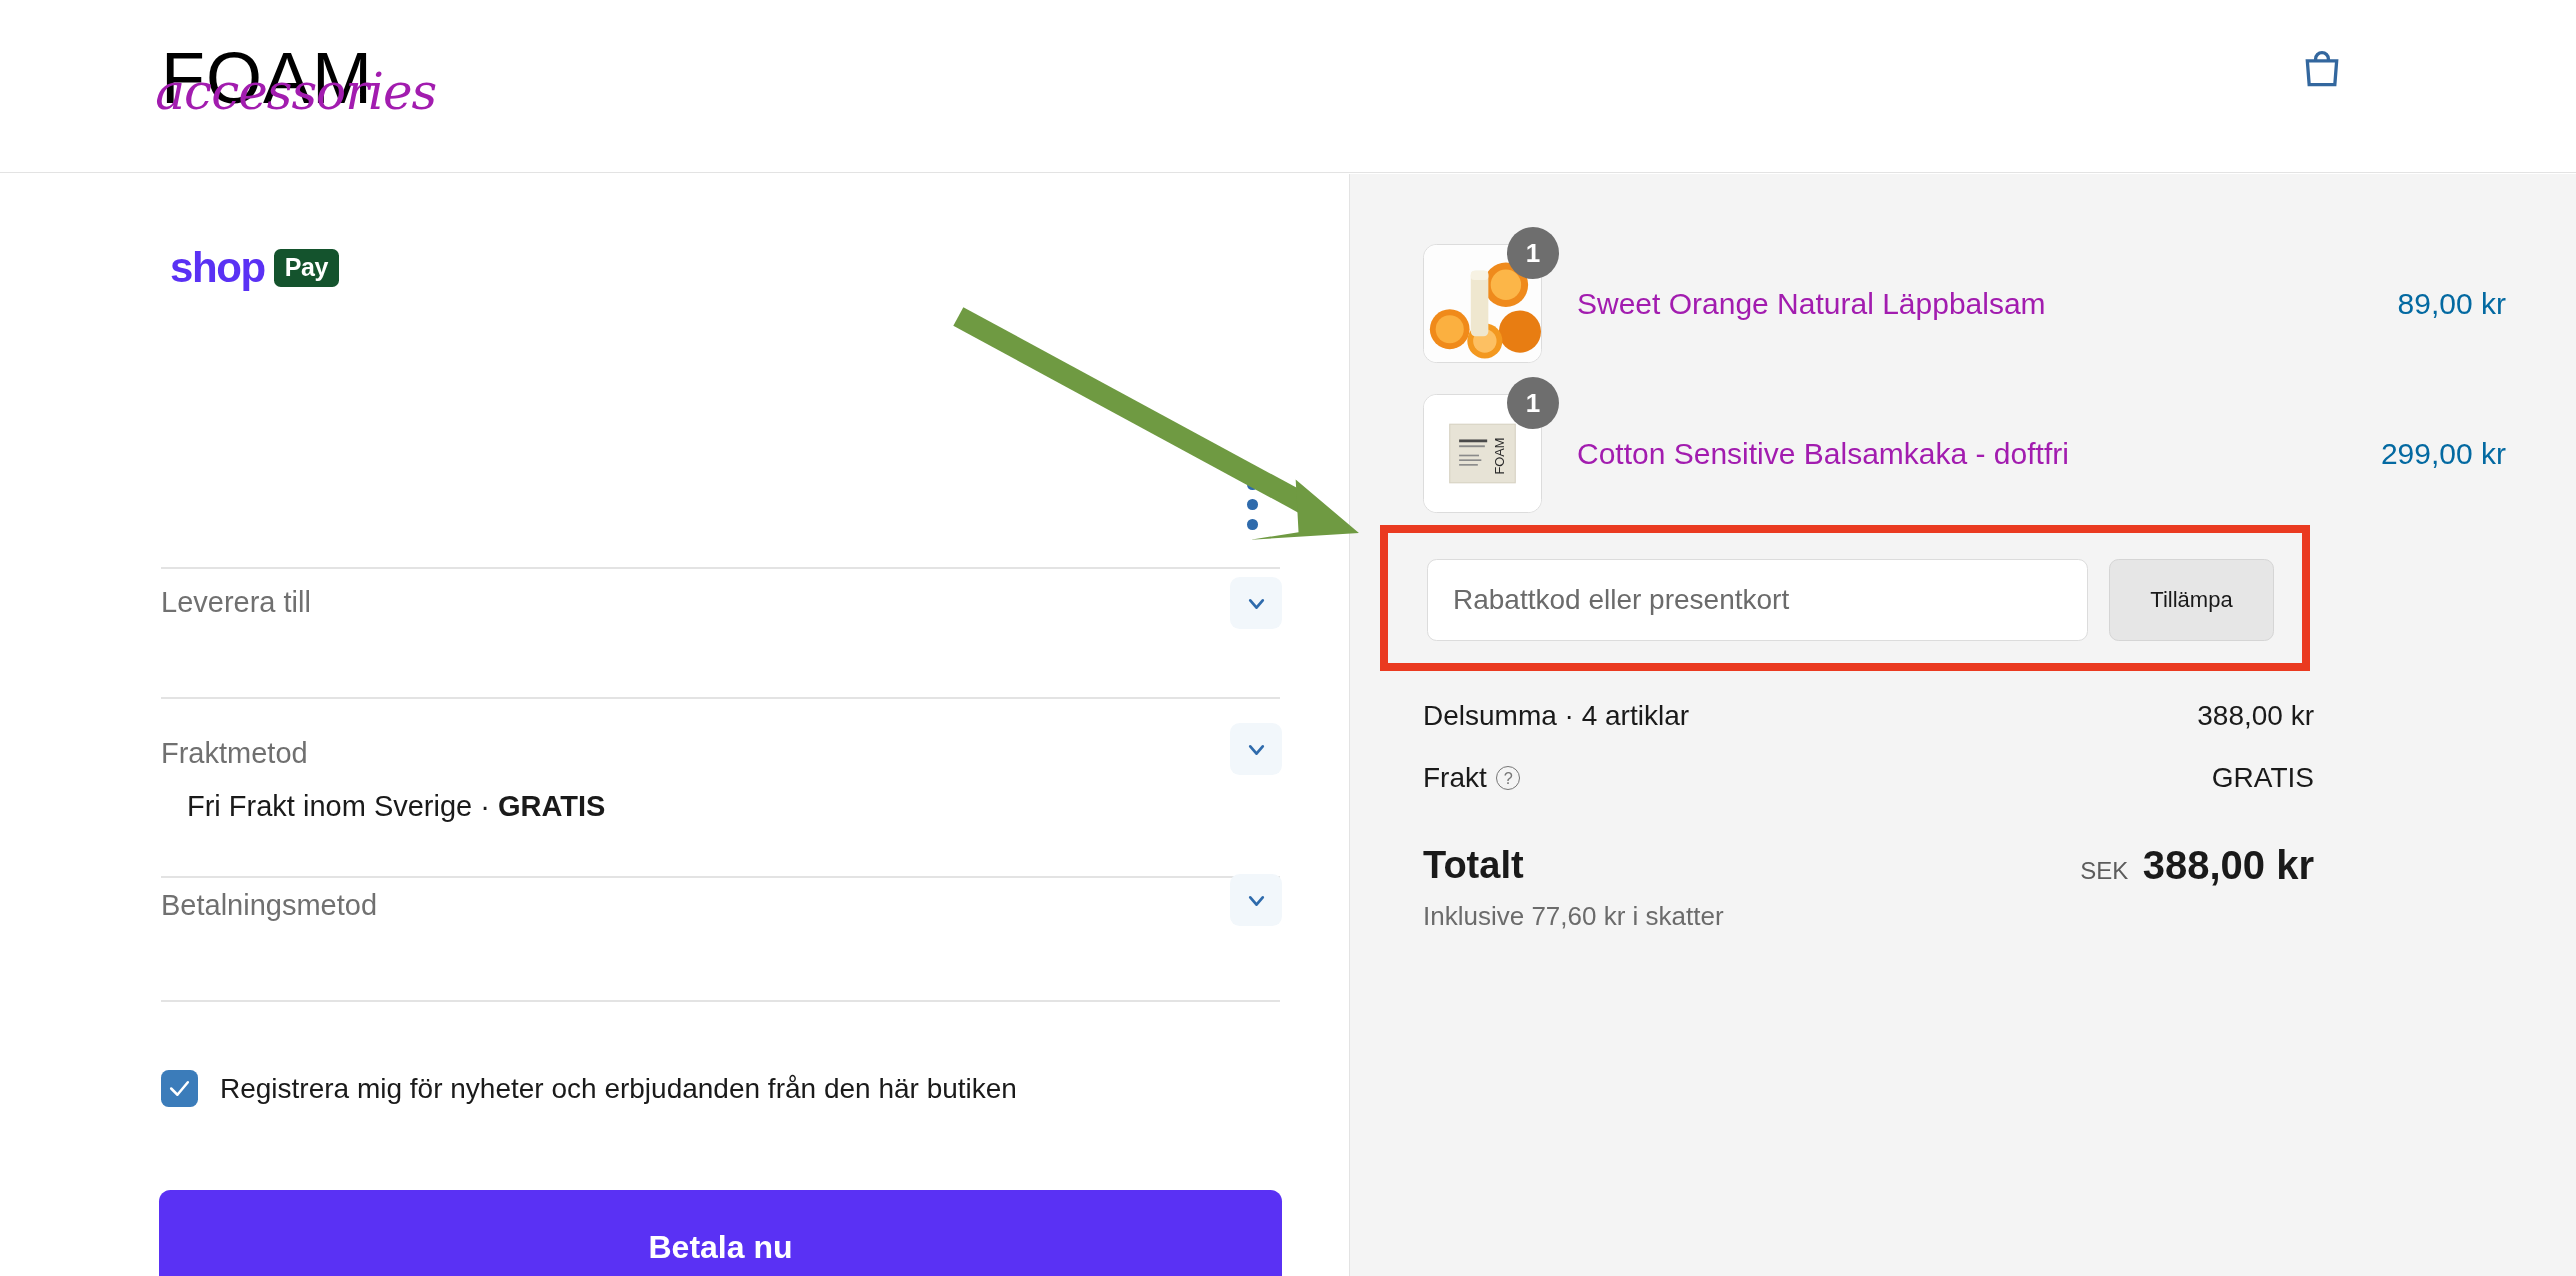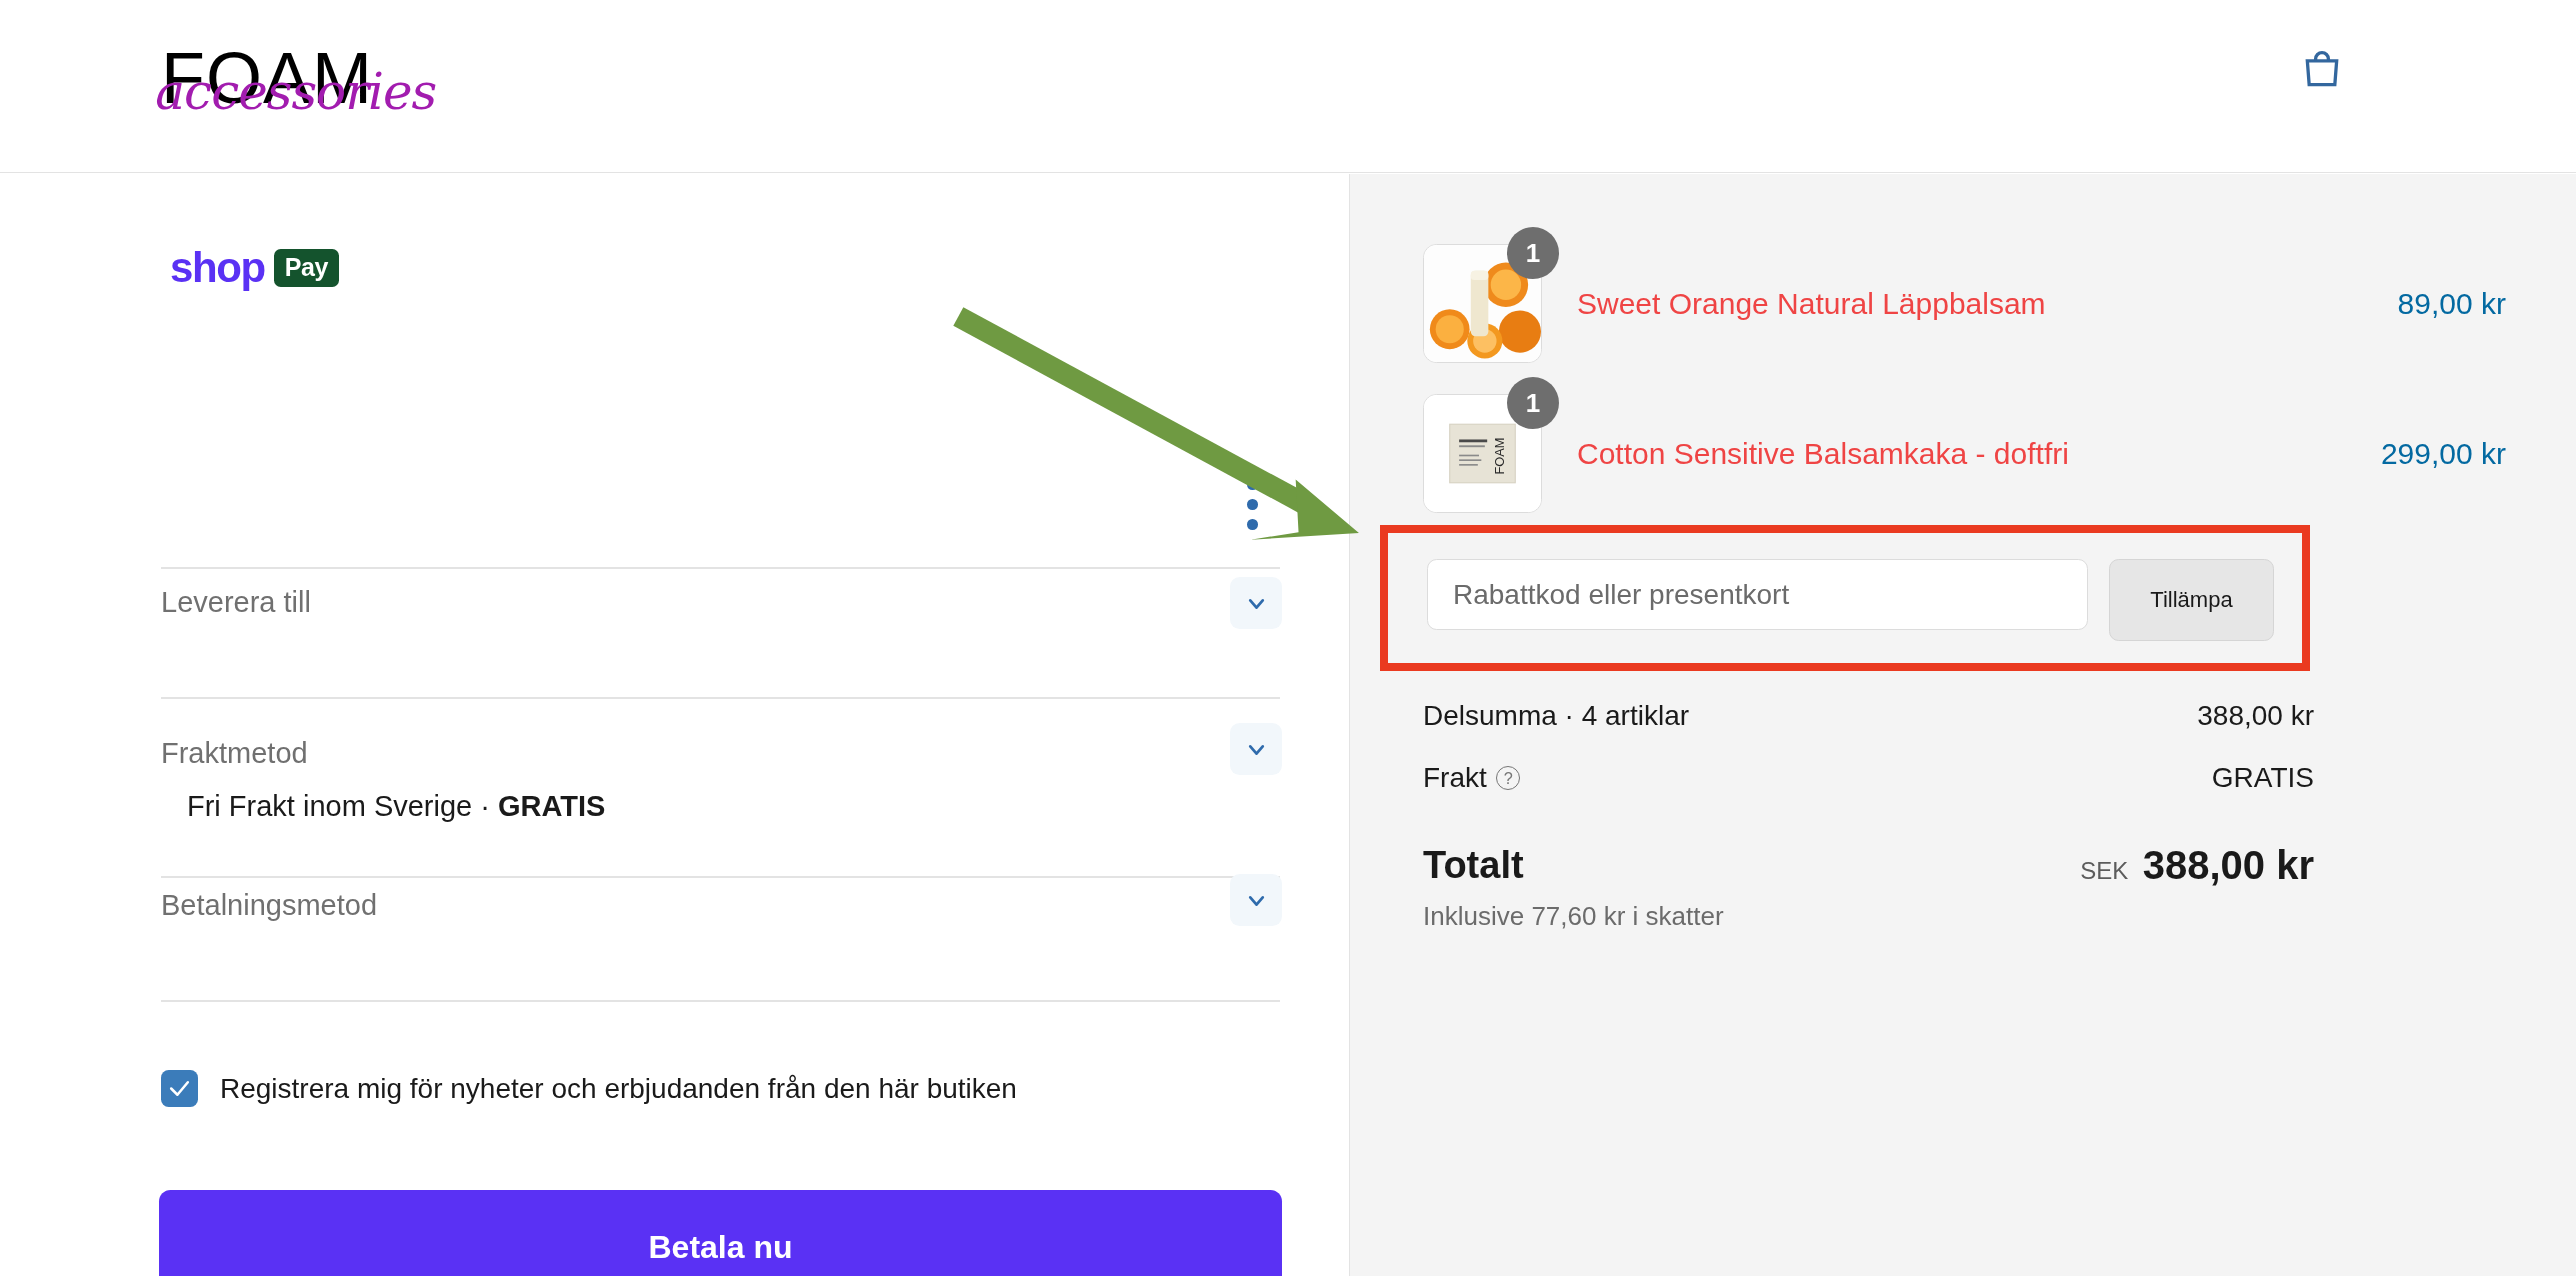--- a/index.html
+++ b/index.html
@@ -121,36 +121,36 @@
     border: 1.9px solid #dcdcdc; background: #fff; overflow: hidden;
     display: flex; align-items: center; justify-content: center;
   }
   .badge {
     position: absolute; right: -17px; top: -17px;
     width: 52px; height: 52px; border-radius: 50%;
     background: #6e6e6e; color: #fff; font-size: 26px; font-weight: 600;
     display: flex; align-items: center; justify-content: center;
   }
   .item-name {
-    margin-left: 35px; font-size: 30px; color: #ef4444; flex: 1;
+    margin-left: 35px; font-size: 30px; color: #a21caf; flex: 1;
   }
   .item-price { font-size: 30px; color: #0369a1; white-space: nowrap; }
 
   
   .disc-highlight {
     position: absolute; left: 1380px; top: 525px;
     width: 930px; height: 146px;
     border: 8.6px solid #ea3a20;
   }
   .disc-row {
     position: absolute; left: 1427px; top: 559px;
     display: flex; gap: 21px; align-items: stretch;
   }
   .disc-input {
-    width: 661px; height: 71px; border: 1.9px solid #dcdcdc;
+    width: 661px; height: 82px; border: 1.9px solid #dcdcdc;
     border-radius: 9.6px; background: #fff;
     font-size: 28px; color: #1a1a1a; padding: 0 25px;
     font-family: "Liberation Sans", sans-serif;
   }
   .disc-input::placeholder { color: #6b6b6b; }
   .disc-apply {
     width: 165px; height: 82px; border: 1.9px solid #d5d5d5;
     border-radius: 9.6px; background: #e6e6e6;
     font-size: 22px; color: #1a1a1a; font-weight: 400;
     font-family: "Liberation Sans", sans-serif; cursor: pointer;

